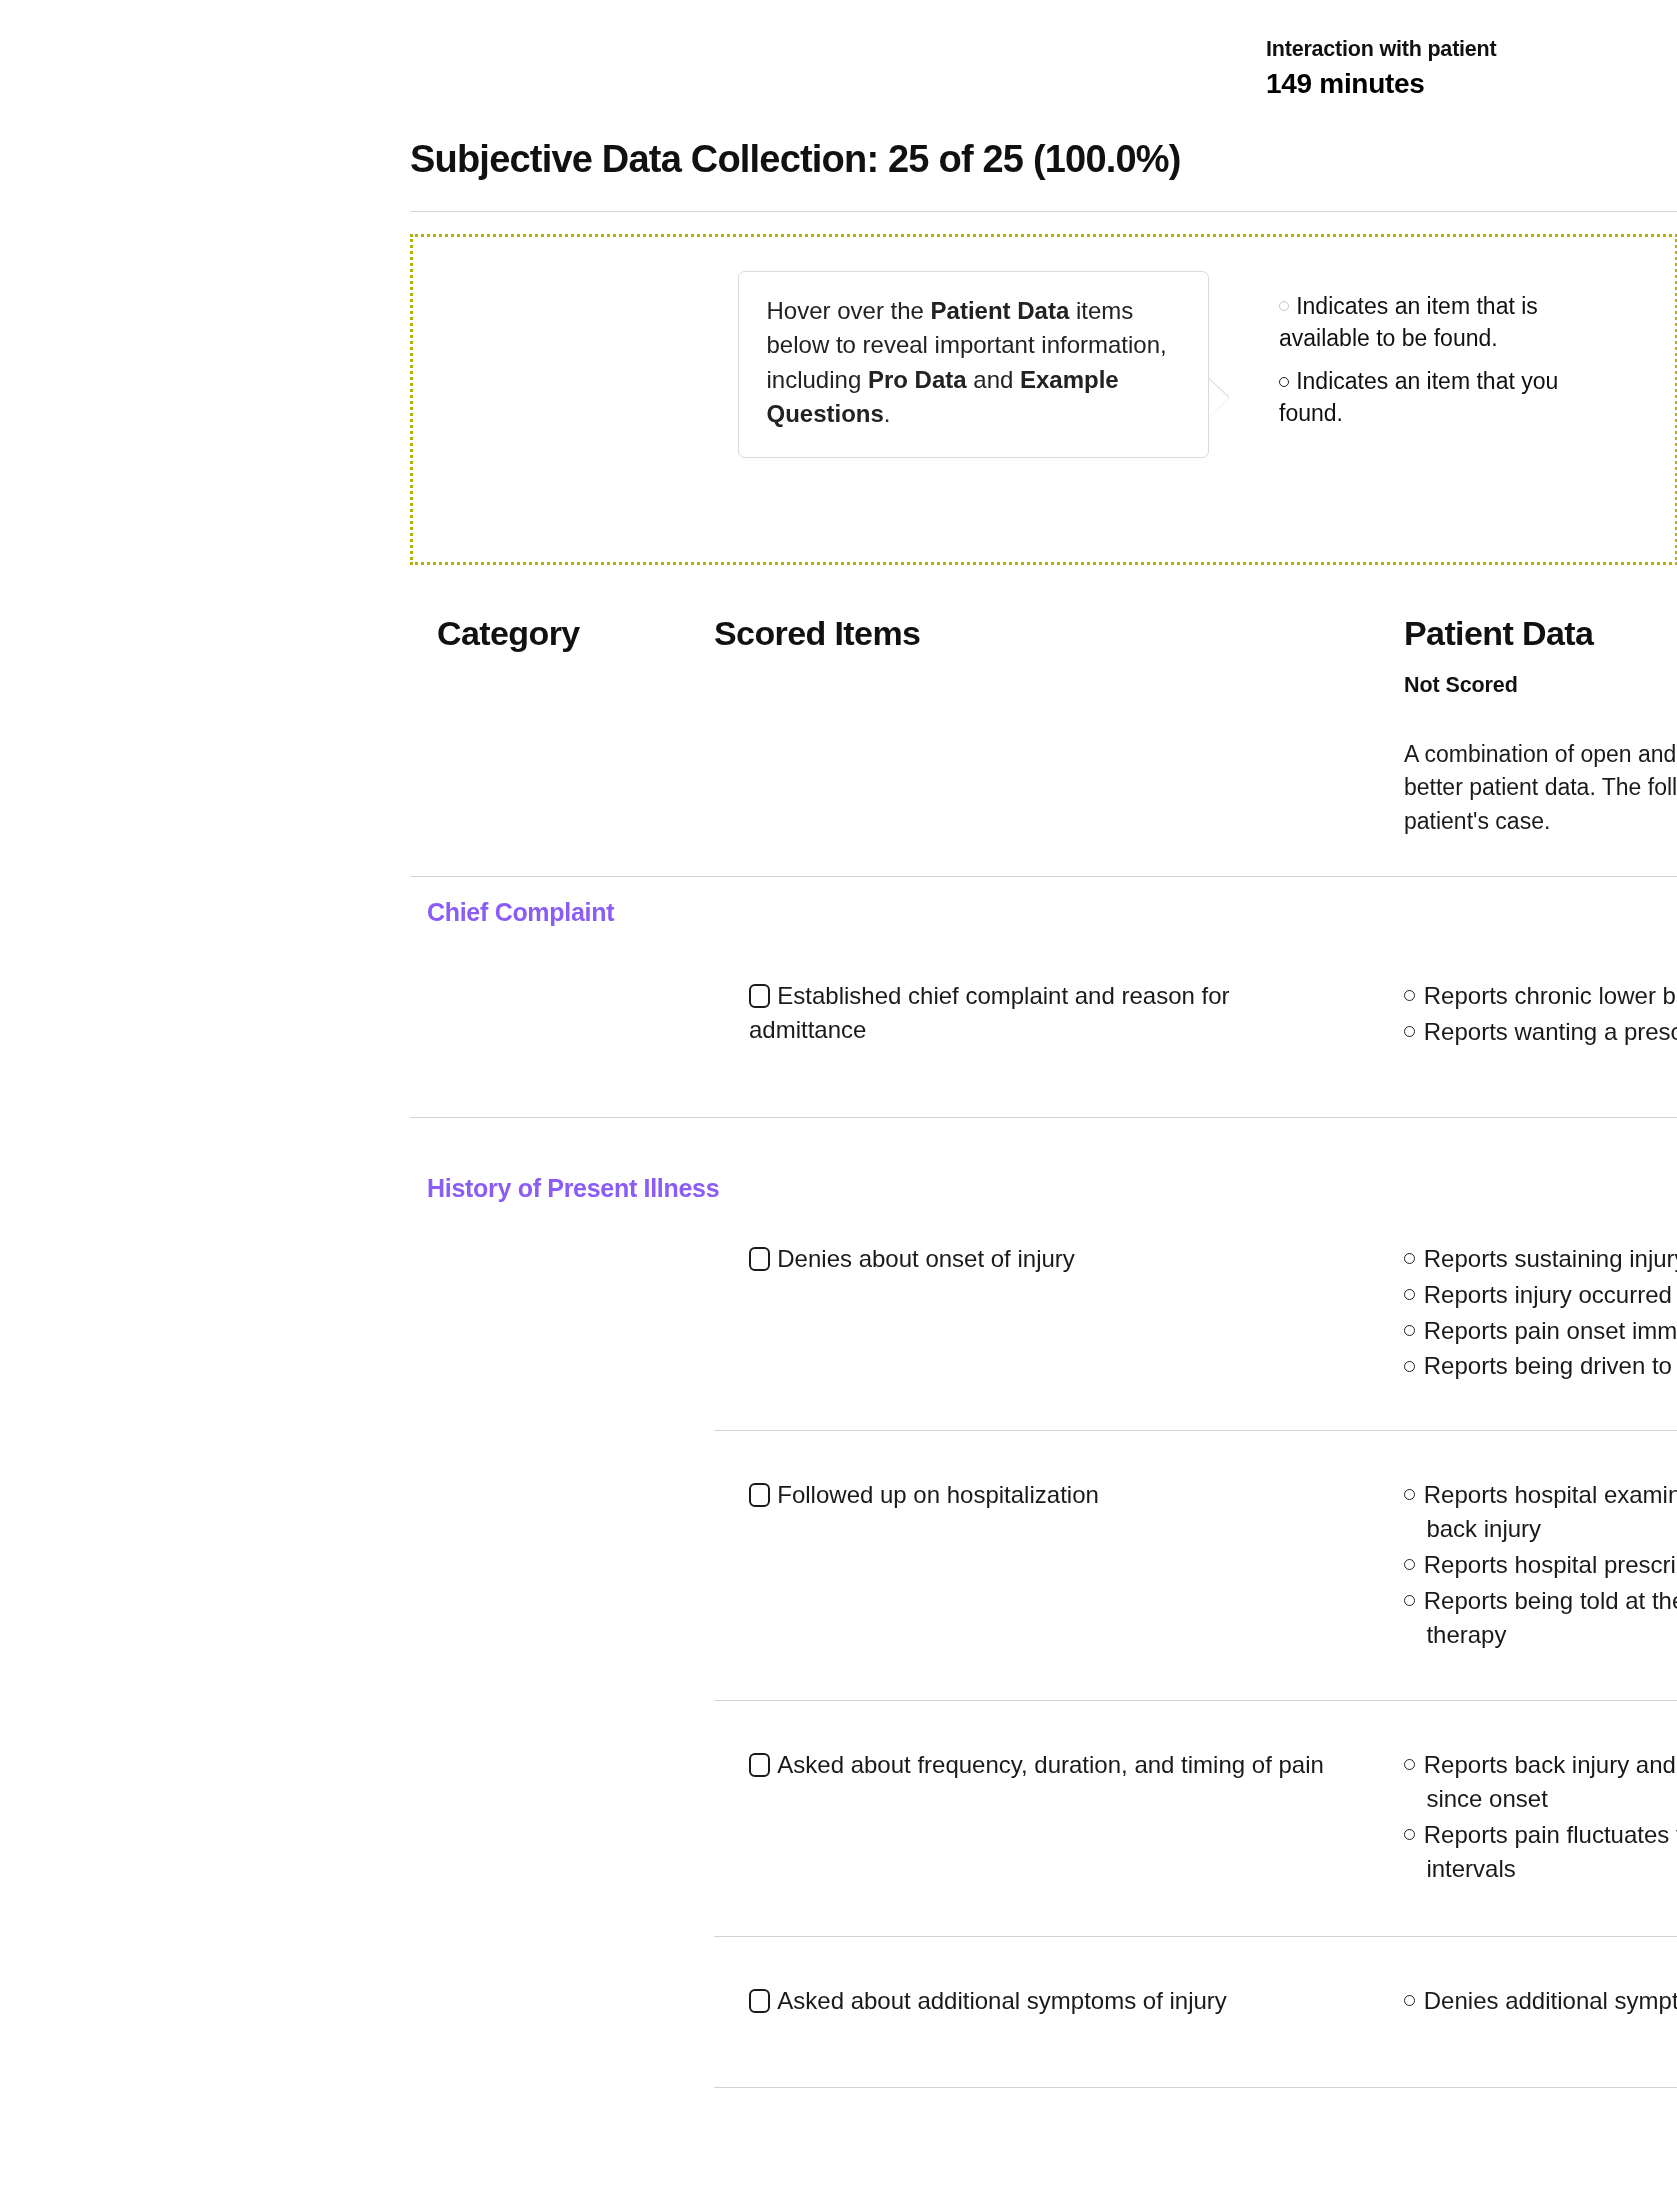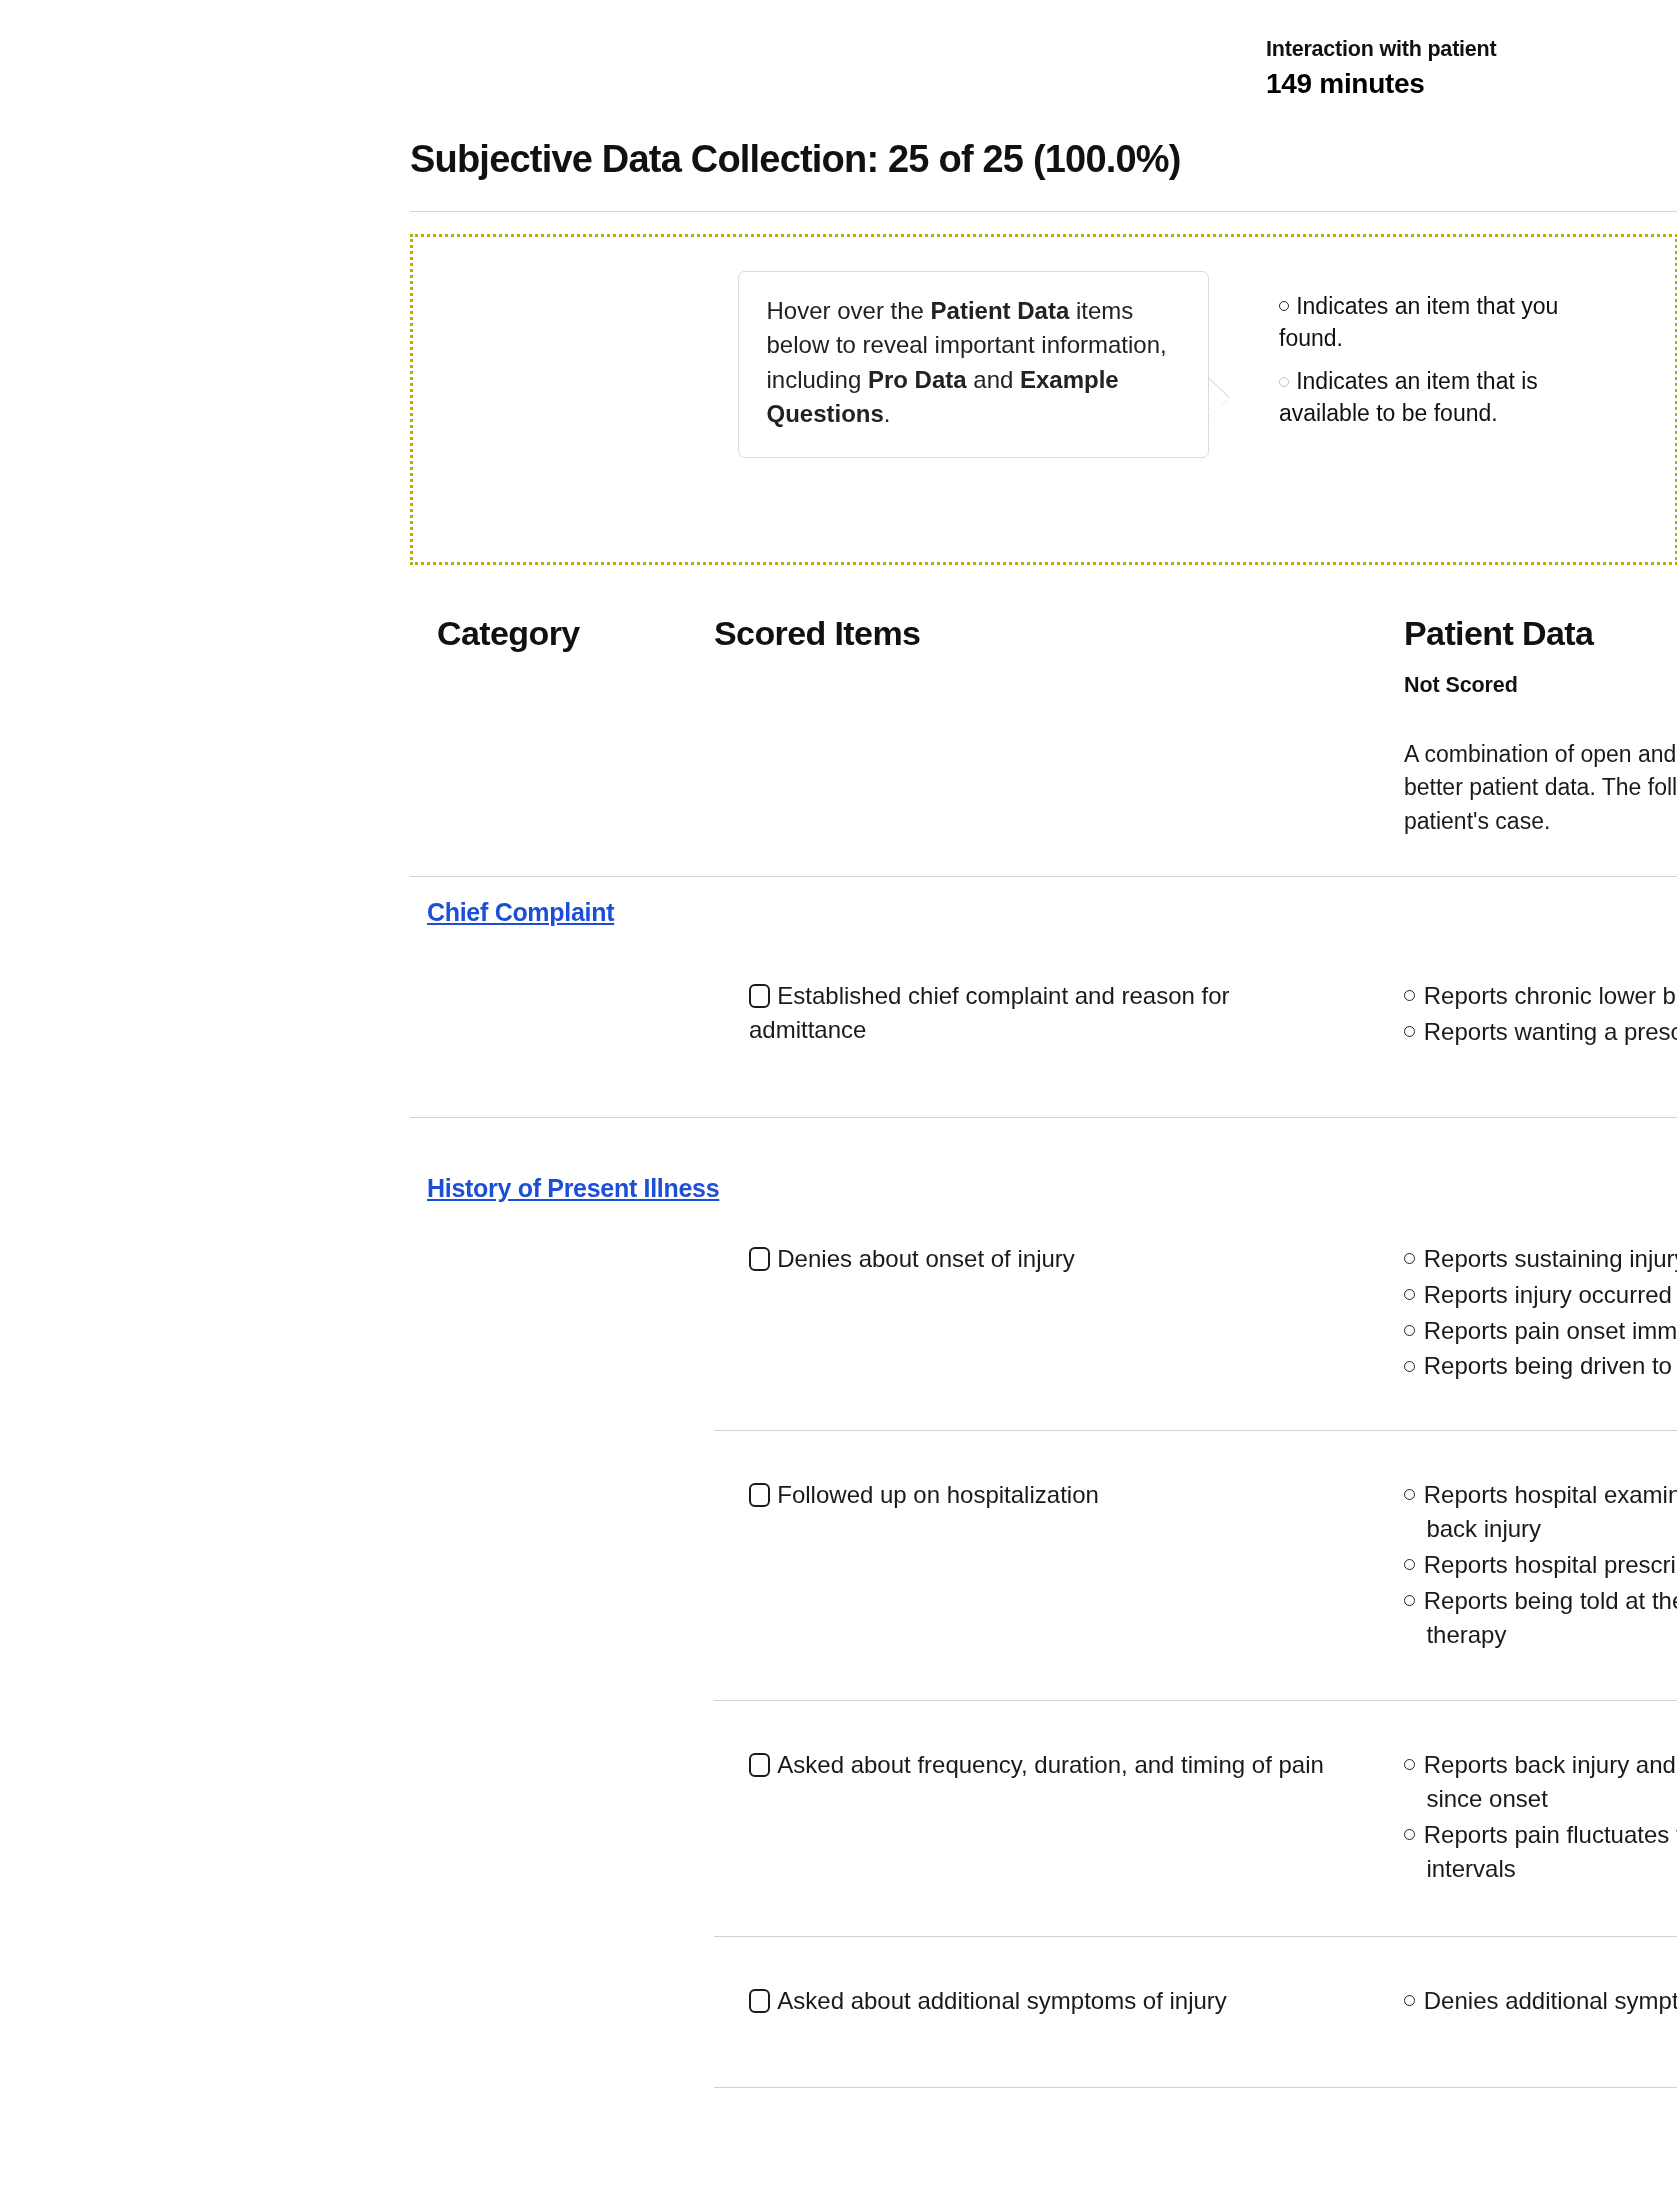--- a/index.html
+++ b/index.html
@@ -200,24 +200,23 @@
     height: 0.9px;
     background: #d2d2d2;
   }
 
   
   .cat-title {
     position: absolute;
     font-size: 25px;
     font-weight: bold;
     letter-spacing: -0.3px;
-    color: #1d4ed8;
+    color: #8b5cf6;
     left: 427px;
     white-space: nowrap;
-    text-decoration: underline;
   }
 
   .row-rule {
     position: absolute;
     left: 714px;
     width: 964px;
     height: 0.9px;
     background: #d2d2d2;
   }
   .group-rule {
@@ -286,22 +285,22 @@
   <div class="title-rule"></div>
 
   <div class="callout-region"></div>
 
   <div class="tooltip-card">
     <div class="tooltip-body"><span>Hover over the </span><b>Patient Data</b><span> items below to reveal important information, including </span><b>Pro Data</b><span> and </span><b>Example Questions</b><span>.</span></div>
   </div>
   <div class="tooltip-caret"></div>
 
   <div class="legend">
+    <div class="legend-row"><span class="dot avail"></span><span>Indicates an item that is available to be found.</span></div>
     <div class="legend-row"><span class="dot found"></span><span>Indicates an item that you found.</span></div>
-    <div class="legend-row"><span class="dot avail"></span><span>Indicates an item that is available to be found.</span></div>
   </div>
 
   <div class="col-head-cat">Category</div>
   <div class="col-head-scored">Scored Items</div>
   <div class="col-head-pdata">Patient Data</div>
   <div class="col-sub-pdata">Not Scored</div>
   <div class="col-desc-pdata">A combination of open and closed questions will yield better patient data. The following details are facts of the patient's case.</div>
   <div class="head-rule"></div>
 
   <div id="table-body">

